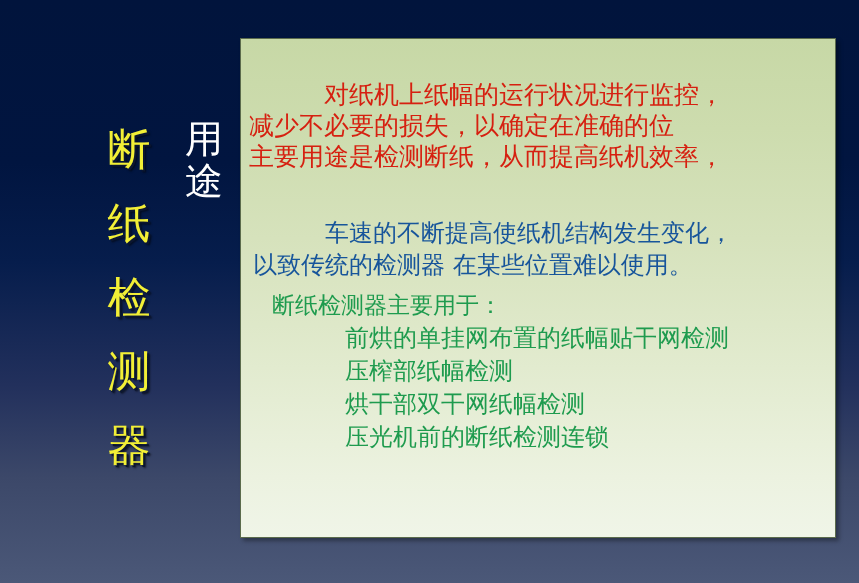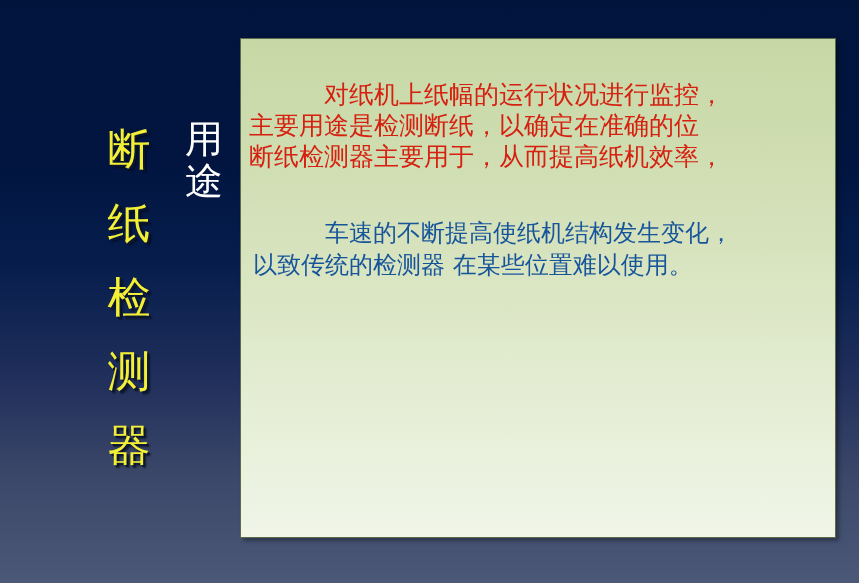--- a/index.html
+++ b/index.html
@@ -144,26 +144,33 @@
   <div id="subtitle">
     <span class="schar">用</span>
     <span class="schar">途</span>
   </div>
 
   <div id="panel">
     <div id="panel-inner">
 
       <div class="block-red">
         <div class="tline">　　　对纸机上纸幅的运行状况进行监控，</div>
-        <div class="tline">主要用途是检测断纸，以确定在准确的位</div>
-        <div class="tline">断纸检测器主要用于，从而提高纸机效率，</div>
+        <div class="tline">减少不必要的损失，以确定在准确的位</div>
+        <div class="tline">主要用途是检测断纸，从而提高纸机效率，</div>
       </div>
 
       <div class="block-blue">
         <div class="tline">　　　车速的不断提高使纸机结构发生变化，</div>
         <div class="tline">以致传统的检测器 在某些位置难以使用。</div>
       </div>
 
+      <div class="block-green">
+        <div class="tline lead">　断纸检测器主要用于：</div>
+        <div class="tline"><span>　　　　</span><span>前烘的单挂网布置的纸幅贴干网检测</span></div>
+        <div class="tline"><span>　　　　</span><span>压榨部纸幅检测</span></div>
+        <div class="tline"><span>　　　　</span><span>烘干部双干网纸幅检测</span></div>
+        <div class="tline"><span>　　　　</span><span>压光机前的断纸检测连锁</span></div>
+      </div>
 
     </div>
   </div>
 
 </div>
 
 </body></html>

